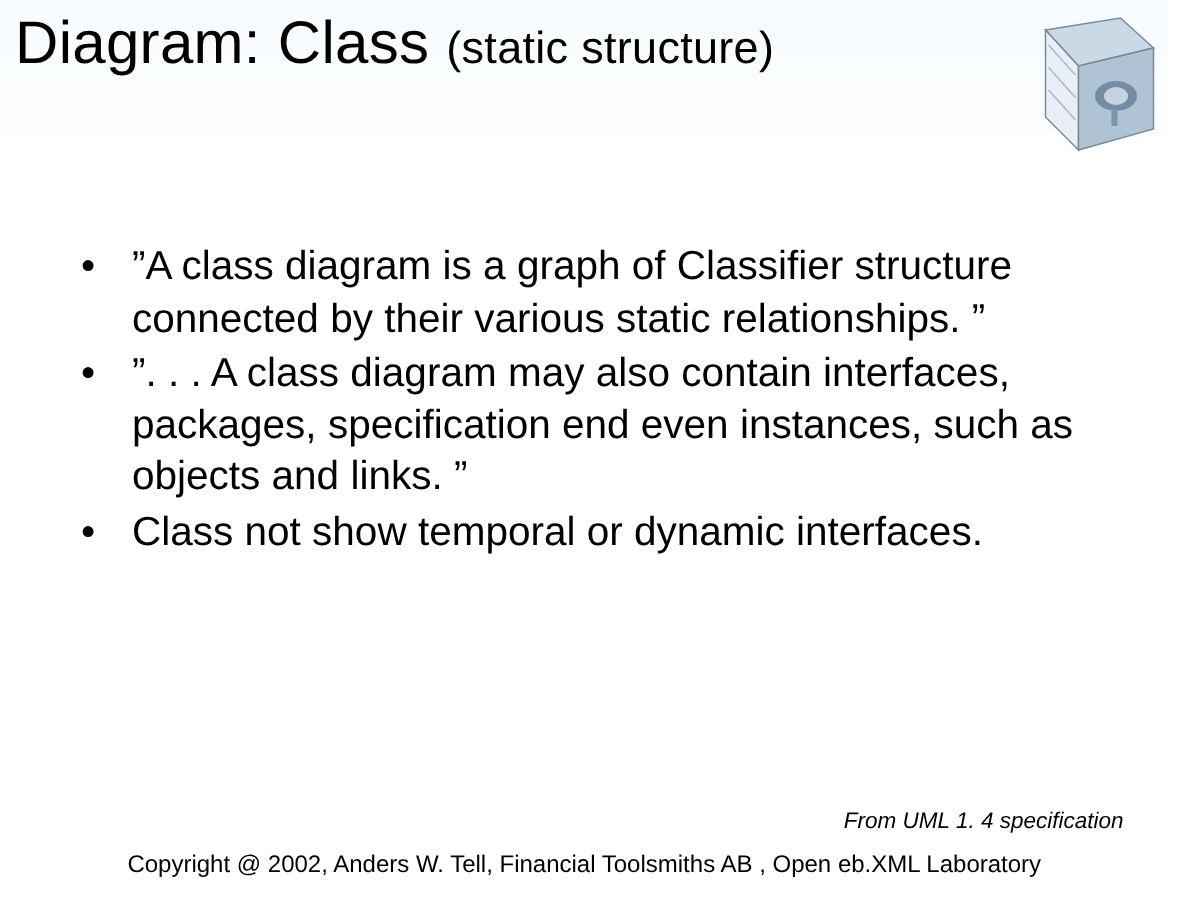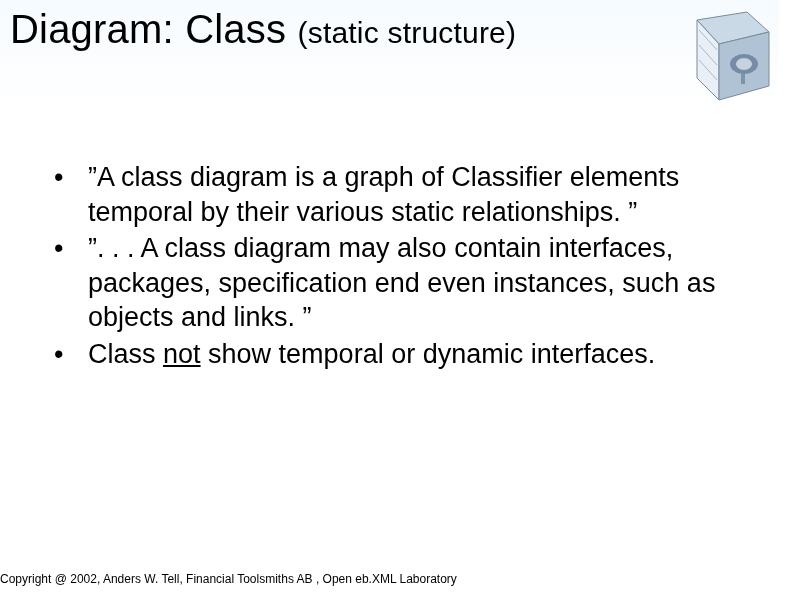--- a/index.html
+++ b/index.html
@@ -53,36 +53,36 @@
   }
   .bullets .dot {
     width: 34px;
     flex: 0 0 34px;
     text-align: left;
     padding-left: 4px;
   }
   .bullets .txt {
     flex: 1;
   }
-  .u { text-decoration: underline; }
+  .u { }
   .source {
     position: absolute;
     right: 30px;
     bottom: 42px;
     font-size: 15px;
     font-style: italic;
     color: #000;
   }
   .copyright {
     position: absolute;
     left: 0;
     right: 0;
     bottom: 12px;
-    text-align: left;
-    font-size: 12px;
+    text-align: center;
+    font-size: 16px;
     color: #000;
   }
 </style>
 </head>
 <body>
 
 <div class="slide">
 
   <div class="title">
     <span>Diagram: Class </span><span class="sub"> (static structure)</span>
@@ -101,27 +101,28 @@
 
       <line x1="30" y1="30" x2="48" y2="50" stroke="#aab8c6" stroke-width="1"></line>
       <line x1="30" y1="45" x2="48" y2="65" stroke="#aab8c6" stroke-width="1"></line>
       <line x1="30" y1="60" x2="48" y2="80" stroke="#aab8c6" stroke-width="1"></line>
     </svg>
   </div>
 
   <div class="bullets">
     <div class="item">
       <div class="dot">•</div>
-      <div class="txt">”A class diagram is a graph of Classifier elements temporal by their various static relationships. ”</div>
+      <div class="txt">”A class diagram is a graph of Classifier structure connected by their various static relationships. ”</div>
     </div>
     <div class="item">
       <div class="dot">•</div>
       <div class="txt">”. . . A class diagram may also contain interfaces, packages, specification end even instances, such as objects and links. ”</div>
     </div>
     <div class="item">
       <div class="dot">•</div>
       <div class="txt"><span>Class </span><span class="u">not</span><span> show temporal or dynamic interfaces.</span></div>
     </div>
   </div>
 
+  <div class="source">From UML 1. 4 specification</div>
   <div class="copyright">Copyright @ 2002, Anders W. Tell, Financial Toolsmiths AB , Open eb.XML Laboratory</div>
 
 </div>
 
 </body></html>

